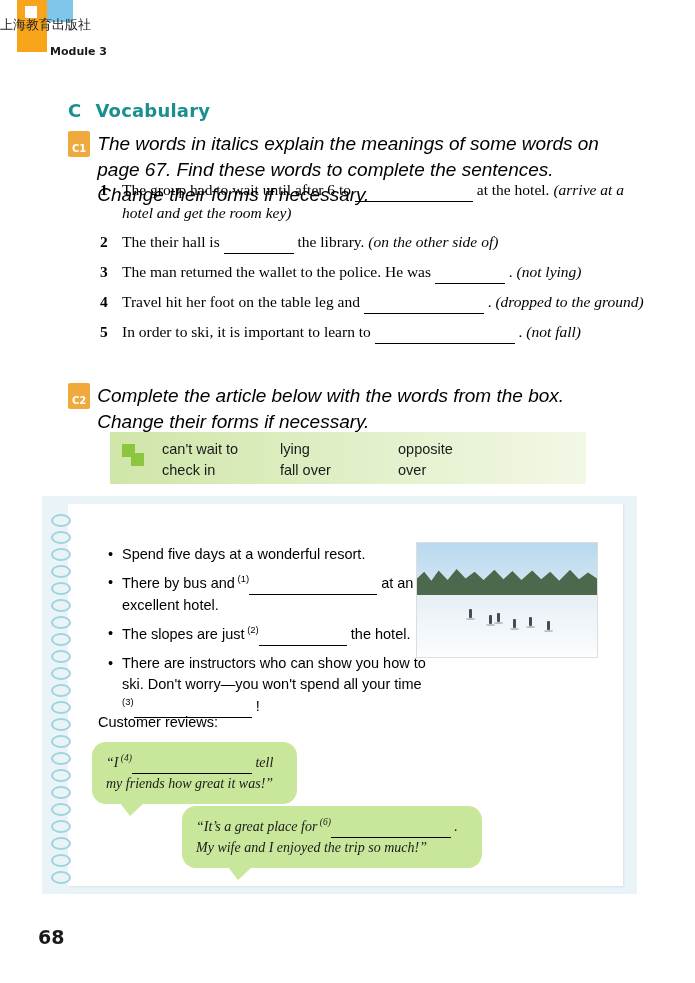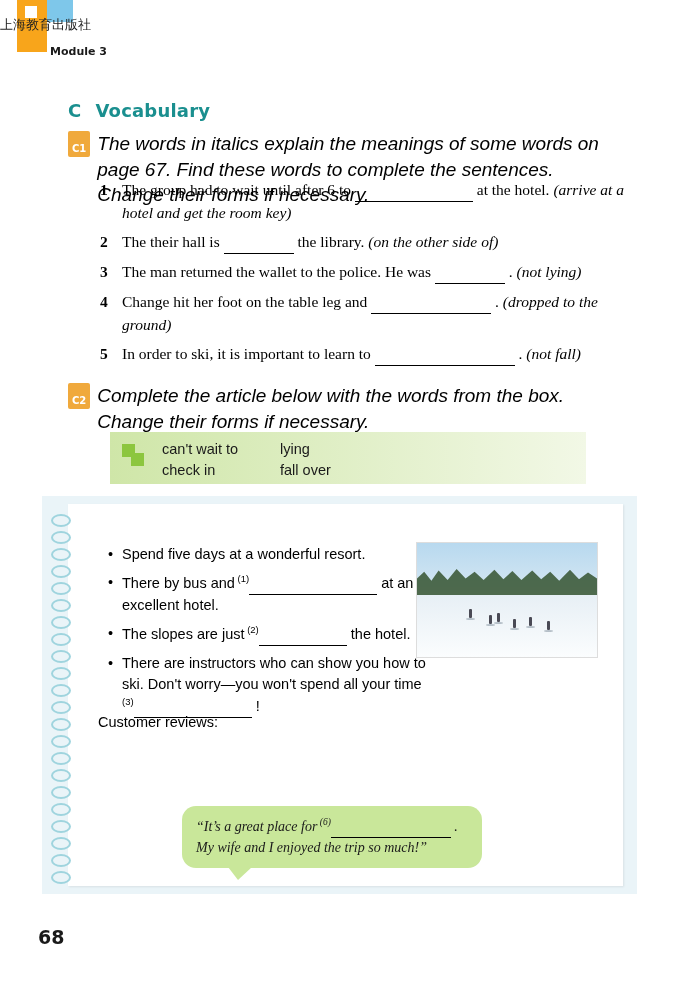--- a/index.html
+++ b/index.html
@@ -207,21 +207,21 @@
     <div class="item">
       <span class="num">2</span>
       <span class="body"><span>The their hall is </span><span class="blank" style="width: 70px;">&nbsp;</span><span> the library. </span><span class="hint">(on the other side of)</span></span>
     </div>
     <div class="item">
       <span class="num">3</span>
       <span class="body"><span>The man returned the wallet to the police. He was </span><span class="blank" style="width: 70px;">&nbsp;</span><span> . </span><span class="hint">(not lying)</span></span>
     </div>
     <div class="item">
       <span class="num">4</span>
-      <span class="body"><span>Change hit her foot on the table leg and </span><span class="blank" style="width: 120px;">&nbsp;</span><span> . </span><span class="hint">(dropped to the ground)</span></span>
+      <span class="body"><span>Travel hit her foot on the table leg and </span><span class="blank" style="width: 120px;">&nbsp;</span><span> . </span><span class="hint">(dropped to the ground)</span></span>
     </div>
     <div class="item">
       <span class="num">5</span>
       <span class="body"><span>In order to ski, it is important to learn to </span><span class="blank" style="width: 140px;">&nbsp;</span><span> . </span><span class="hint">(not fall)</span></span>
     </div>
   </div>
 
 <div class="task" id="task-c2">
   <div class="rubric-wrap">
     <span class="task-badge">C2</span>
@@ -235,20 +235,24 @@
       <div class="m2"></div>
   </div>
   <div class="word-cols" id="word-cols">
       <div class="word-col">
         <div>can't wait to</div>
         <div>check in</div>
       </div>
       <div class="word-col">
         <div>lying</div>
         <div>fall over</div>
+      </div>
+      <div class="word-col">
+        <div>opposite</div>
+        <div>over</div>
       </div>
     </div>
 </div>
 
 <div class="notebook">
   <div class="notebook-inner"></div>
   <div class="spiral" id="spiral">
       <div class="ring" style="top: 0px;"></div>
       <div class="ring" style="top: 17px;"></div>
       <div class="ring" style="top: 34px;"></div>
@@ -305,19 +309,23 @@
     <div class="skier" style="left:112px; top:74px;"></div>
     <div class="shadow" style="left:109px; top:83px;"></div>
     <div class="skier" style="left:130px; top:78px;"></div>
     <div class="shadow" style="left:127px; top:87px;"></div>
     <div class="skier" style="left:52px; top:66px;"></div>
     <div class="shadow" style="left:49px; top:75px;"></div>
   </div>
 
   <div class="reviews-label">Customer reviews:</div>
 
+  <div class="bubble" id="bubble-1">
+    <span class="btext" id="bubble-1-text"><span>“I</span><sup class="fnum"> (4)</sup><span class="blank" style="width: 120px;">&nbsp;</span><span> tell my friends how great it was!”</span></span>
+    <span class="tail"></span>
+  </div>
   <div class="bubble" id="bubble-3">
     <span class="btext" id="bubble-3-text"><span>“It’s a great place for</span><sup class="fnum"> (6)</sup><span class="blank" style="width: 120px;">&nbsp;</span><span> . My wife and I enjoyed the trip so much!”</span></span>
     <span class="tail"></span>
   </div>
 </div>
 
 <div class="page-num">68</div>
 
 </body></html>

